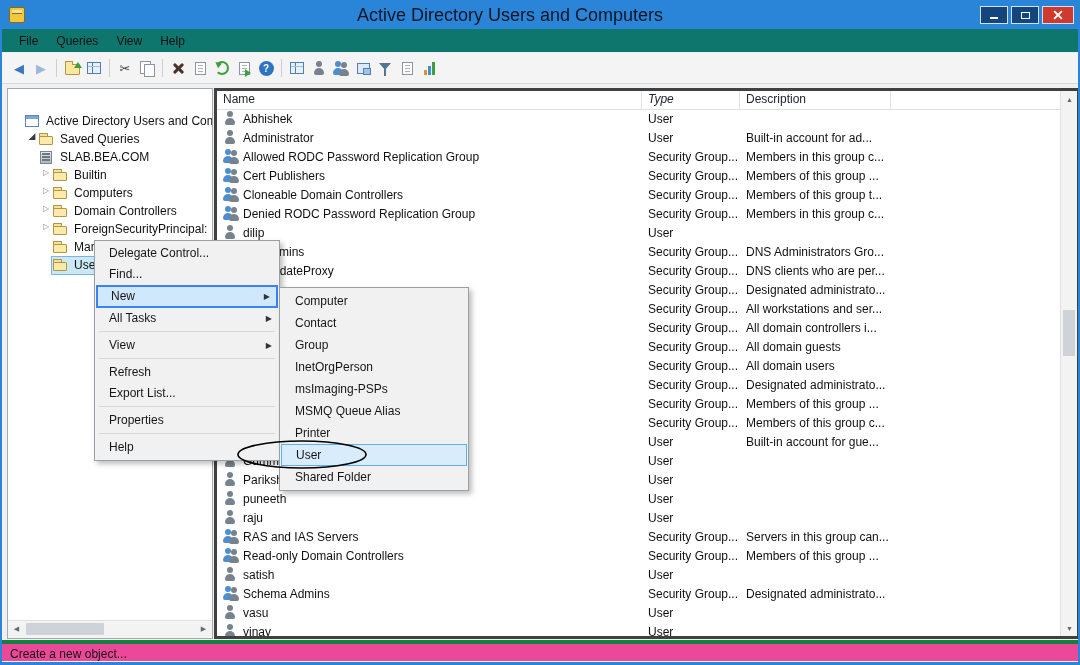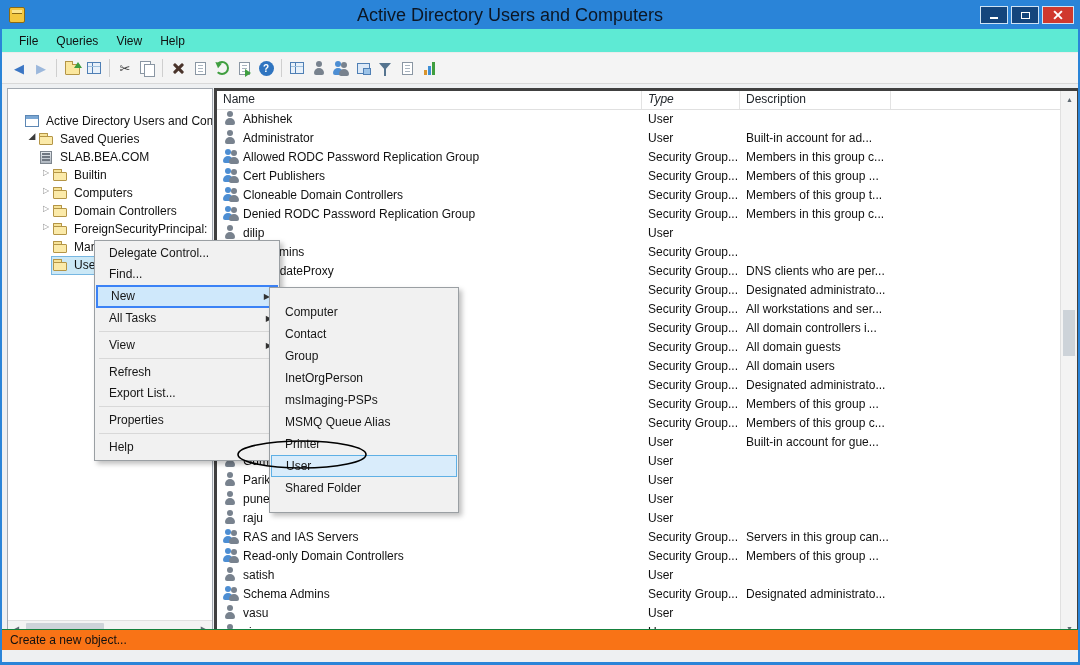--- a/index.html
+++ b/index.html
@@ -15,21 +15,21 @@
   .tb-btns{position:absolute;right:4px;top:4px;display:flex;gap:3px;}
   .wbtn{width:28px;height:18px;box-sizing:border-box;border:1px solid #cfe3f4;background:#14457c;position:relative;}
   .wbtn.close{background:var(--close-button,#d0392e);width:32px;}
   .g-min{position:absolute;left:9px;right:9px;bottom:4px;height:2px;background:#fff;}
   .g-max{position:absolute;left:9px;top:5px;width:9px;height:7px;border:1px solid #fff;box-sizing:border-box;}
   .g-x{position:absolute;left:0;top:0;right:0;bottom:0;}
   .g-x::before,.g-x::after{content:"";position:absolute;left:50%;top:50%;width:11px;height:2px;background:#fff;}
   .g-x::before{transform:translate(-50%,-50%) rotate(45deg);}
   .g-x::after{transform:translate(-50%,-50%) rotate(-45deg);}
   
-  .menubar{position:absolute;left:0;top:27px;right:0;height:24px;background:#5eead4;display:flex;align-items:center;padding-left:8px;border-bottom:1px solid #ececec;box-sizing:border-box;}
+  .menubar{position:absolute;left:0;top:27px;right:0;height:24px;background:#0f766e;display:flex;align-items:center;padding-left:8px;border-bottom:1px solid #ececec;box-sizing:border-box;}
   .menu-item{padding:0 9px;height:24px;line-height:24px;}
   
   .toolbar{position:absolute;left:0;top:51px;right:0;height:31px;background:#f4f4f4;border-bottom:1px solid #d9d9d9;display:flex;align-items:center;padding-left:6px;box-sizing:border-box;}
   .tbi{width:22px;height:22px;display:flex;align-items:center;justify-content:center;position:relative;flex:none;}
   .tbsep{width:1px;height:18px;background:#cfcfcf;margin:0 4px;flex:none;}
   .gly{font-size:13px;}
   .mini-folder{width:13px;height:9px;position:relative;background:#fbe79e;border:1px solid #b49546;border-radius:1px;margin-top:3px;}
   .mini-folder::before{content:"";position:absolute;left:-1px;top:-4px;width:6px;height:3px;background:#fbe79e;border:1px solid #b49546;border-bottom:none;}
   .up-arr{position:absolute;right:1px;top:1px;width:0;height:0;border:4px solid transparent;border-bottom:6px solid #3f9e3f;}
   .mini-grid{width:14px;height:12px;box-sizing:border-box;border:1px solid #4f7fb5;background:#e8f1fa;position:relative;}
@@ -100,26 +100,26 @@
   .icon-group .pp1{--c:#4d8ed3;left:0;top:0;}
   .icon-group .pp2{--c:#78828e;left:6px;top:1px;}
   .vscroll{position:absolute;right:0;top:0;bottom:0;width:17px;background:#f3f3f3;border-left:1px solid #e0e0e0;box-sizing:border-box;}
   .vthumb{position:absolute;left:2px;width:12px;top:219px;height:46px;background:#cdd3d9;}
   
   .ctxmenu{position:absolute;left:92px;top:238px;width:186px;background:#f1f1f1;border:1px solid #9a9fa3;box-shadow:3px 3px 5px rgba(0,0,0,.25);padding:2px 1px;z-index:20;box-sizing:border-box;}
   .ctx-item{height:21px;line-height:21px;padding:0 20px 0 13px;position:relative;color:#161616;}
   .ctx-item.hl{height:19px;line-height:19px;background:var(--menu-highlight,#cfe8fb);border:2px solid #3b82f6;}
   .arr{position:absolute;right:6px;top:0;font-size:8px;color:#333;}
   .menu-sep{height:1px;background:#d8d8d8;margin:2px 3px 3px 3px;}
-  .submenu{position:absolute;left:267px;top:285px;width:190px;background:#f1f1f1;border:1px solid #9a9fa3;box-shadow:3px 3px 5px rgba(0,0,0,.25);padding:13px 1px;z-index:21;box-sizing:border-box;}
+  .submenu{position:absolute;left:277px;top:285px;width:190px;background:#f1f1f1;border:1px solid #9a9fa3;box-shadow:3px 3px 5px rgba(0,0,0,.25);padding:2px 1px;z-index:21;box-sizing:border-box;}
   .sub-item{height:22px;line-height:22px;padding:0 10px 0 14px;position:relative;color:#161616;}
   .sub-item.hl{height:20px;line-height:20px;background:#d9ecfb;border:1px solid #5fb0e5;}
   .annot{position:absolute;left:233px;top:437px;width:134px;height:31px;z-index:30;pointer-events:none;}
   
-  .statusbar{position:absolute;left:0;right:0;bottom:12px;height:21px;background:#f97316;border-top:1px solid #15803d;line-height:20px;padding-left:8px;box-sizing:border-box;}
+  .statusbar{position:absolute;left:0;right:0;bottom:1px;height:21px;background:#ec4899;border-top:4px solid #15803d;line-height:20px;padding-left:8px;box-sizing:border-box;}
 </style>
 </head>
 <body>
 
 <div id="win">
 
   <div class="titlebar">
     <div class="tb-icon"></div>
     <div class="tb-title">Active Directory Users and Computers</div>
     <div class="tb-btns">
@@ -365,20 +365,21 @@
         </div>
         <div class="lrow">
           <div class="cell cell-name">
             <span class="licon icon-group">
               <span class="pp pp1"></span>
               <span class="pp pp2"></span>
             </span>
             <span>DnsAdmins</span>
           </div>
           <div class="cell cell-type">Security Group...</div>
+          <div class="cell cell-desc">DNS Administrators Gro...</div>
         </div>
         <div class="lrow">
           <div class="cell cell-name">
             <span class="licon icon-group">
               <span class="pp pp1"></span>
               <span class="pp pp2"></span>
             </span>
             <span>DnsUpdateProxy</span>
           </div>
           <div class="cell cell-type">Security Group...</div>

